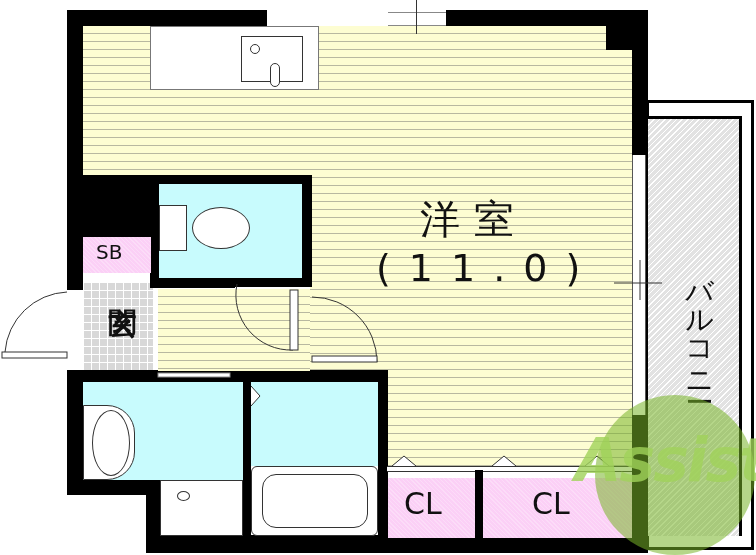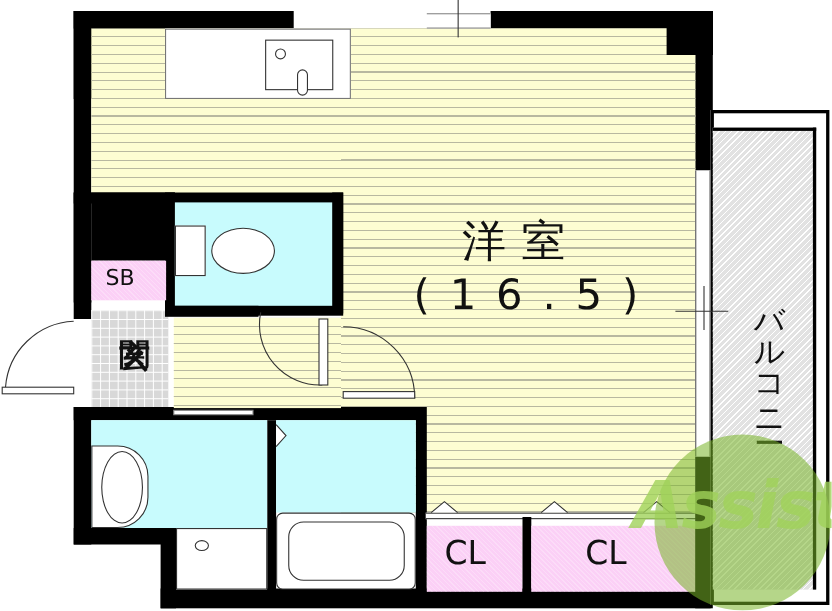--- a/index.html
+++ b/index.html
@@ -92,21 +92,21 @@
 <div class="label" style="left:532px;top:486px;font-size:30px;">CL</div>
 
 <div class="wall" style="left:632px;top:415px;width:16px;height:138px;"></div>
 <div class="abs" style="left:632px;top:155px;width:14px;height:260px;background:#fff;border-left:1px solid #555;border-right:1px solid #555;box-sizing:border-box;"></div>
 
 <div class="abs" style="left:646px;top:100px;width:108px;height:450px;border:3px solid #000;box-sizing:border-box;background:#fff;"></div>
 <div class="balcony" style="left:648px;top:116px;width:94px;height:420px;border-top:3px solid #000;border-right:3px solid #000;box-sizing:border-box;"></div>
 <div class="label jp" style="left:680px;top:260px;font-size:28px;writing-mode:vertical-rl;">バルコニー</div>
 
 <div class="label jp" style="left:420px;top:192px;font-size:40px;letter-spacing:14px;">洋室</div>
-<div class="label" style="left:376px;top:246px;font-size:38px;letter-spacing:18px;">(16.5)</div>
+<div class="label" style="left:376px;top:246px;font-size:38px;letter-spacing:18px;">(11.0)</div>
 
 <svg class="svg" width="756" height="555">
   <path d="M5,352 A65,65 0 0 1 67,292" fill="none" stroke="#333" stroke-width="1"></path>
   <rect x="2" y="352" width="65" height="6" fill="#fff" stroke="#333"></rect>
   <path d="M237,284 A55,55 0 0 0 293,350" fill="none" stroke="#333" stroke-width="1"></path>
   <rect x="290" y="290" width="8" height="60" fill="#fff" stroke="#333"></rect>
   <path d="M312,297 A65,65 0 0 1 377,362" fill="none" stroke="#333" stroke-width="1"></path>
   <rect x="312" y="356" width="65" height="6" fill="#fff" stroke="#333"></rect>
   <path d="M251,386 l9,10 l-9,10" fill="#fff" stroke="#333"></path>
   <path d="M392,466 l12,-10 l12,10" fill="#fff" stroke="#333"></path>

